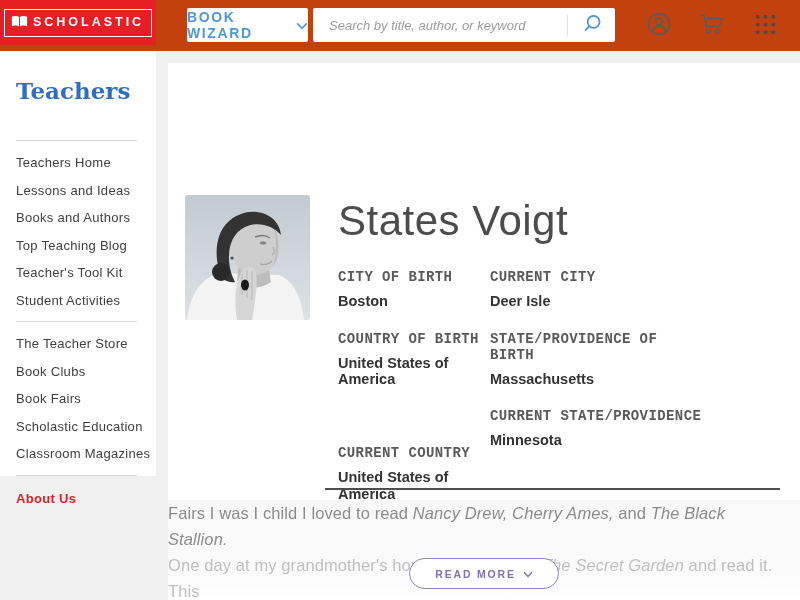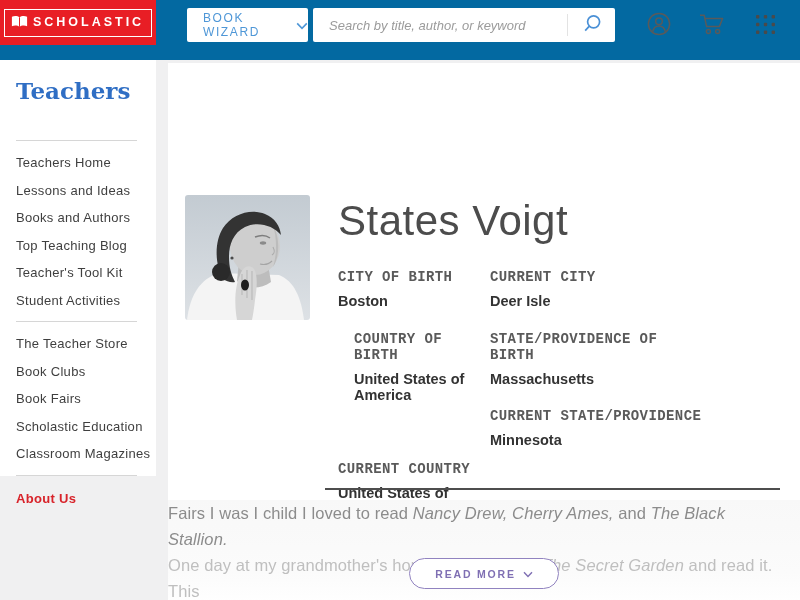--- a/index.html
+++ b/index.html
@@ -1,25 +1,25 @@
 <!DOCTYPE html>
 <html><head>
 <meta charset="utf-8">
 <style>
   * { margin:0; padding:0; box-sizing:border-box; }
   html,body { width:800px; height:600px; overflow:hidden; }
   body { background:#f0f0f1; font-family:"Liberation Sans", sans-serif; position:relative; }
 
   
-  .header { position:absolute; top:0; left:0; width:800px; height:60px; background:#0369a1; z-index:5; }
+  .header { position:absolute; top:0; left:0; width:800px; height:51px; background:#c2410c; z-index:5; }
   .logo { position:absolute; top:0; left:0; width:156px; height:45px; background:#e81e25; display:flex; align-items:center; justify-content:center; cursor:pointer; }
   .logo-box { display:flex; align-items:center; gap:5px; border:1px solid #ffffff; padding:4px 7px 4px 6px; }
   .logo-text { color:#fff; font-size:12.5px; font-weight:bold; letter-spacing:3px; line-height:1; }
   .wizard-box { position:absolute; top:8px; left:187px; width:121px; height:34px; background:#fff; border-radius:2px; display:flex; align-items:center; justify-content:center; gap:7px; cursor:pointer; }
-  .wizard-label { color:#4f97d7; font-size:12px; font-weight:normal; letter-spacing:1.6px;padding-left:16px; }
+  .wizard-label { color:#4f97d7; font-size:14px; font-weight:bold; letter-spacing:1.6px; }
   .search-box { position:absolute; top:8px; left:313px; width:302px; height:34px; background:#fff; border-radius:2px; display:flex; align-items:center; }
   .search-input { flex:1; border:none; outline:none; height:100%; padding:0 10px 0 16px; font-family:"Liberation Sans", sans-serif; font-size:13px; color:#555; background:transparent; font-style:italic; }
   .search-input::placeholder { color:#9b9b9b; font-style:italic; }
   .search-divider { width:1px; height:22px; background:#e3e3e3; }
   .search-btn { width:47px; height:100%; display:flex; align-items:center; justify-content:center; background:none; border:none; cursor:pointer; }
   .hdr-icon-btn { position:absolute; top:12px; width:28px; height:27px; display:flex; align-items:center; justify-content:center; background:none; border:none; cursor:pointer; }
   .icon-account { left:645px; } .icon-cart { left:697px; } .icon-grid { left:751px; }
 
   
   .sidebar { position:absolute; top:45px; left:0; width:156px; height:431px; background:#fff; padding:0 0 0 16px; z-index:4; }
@@ -31,21 +31,21 @@
   .about-link { display:block; margin-top:15px; font-size:13px; font-weight:bold; letter-spacing:0.3px; color:#d8232a; cursor:pointer; }
 
   
   .main { position:absolute; top:63px; left:168px; width:632px; height:537px; background:#fff; z-index:3; }
   .photo { position:absolute; top:132px; left:17px; width:125px; height:125px; border-radius:3px; overflow:hidden; }
   .info { position:absolute; top:136px; left:170px; width:450px; }
   .author-name { font-size:42px; font-weight:300; color:#4c4c4c; letter-spacing:0.5px; line-height:1.05; margin-bottom:26px; }
   .fields { display:flex; }
   .fcol1 { width:152px; } .fcol2 { width:220px; }
   .field { margin-bottom:21px; }
-  .field--tall-gap { margin-bottom:57px;margin-left:16px; }
+  .field--tall-gap { margin-bottom:57px; }
   .f-label { font-size:14px; font-weight:bold; color:#5a5a5a; letter-spacing:0.4px; margin-bottom:8px;font-family:Liberation Mono, monospace; }
   .f-value { font-size:14.5px; font-weight:bold; color:#333; line-height:1.15; max-width:132px; }
   .fcol2 .f-value { max-width:200px; }
   .section-divider { position:absolute; top:425px; left:157px; width:455px; height:2px; background:#4d4d4d; }
   .bio { position:absolute; top:437px; left:0; width:632px; padding-right:18px; background:linear-gradient(180deg,#f8f8f8 0%,#fbfbfb 70%,#ffffff 100%); }
   .bio p { font-size:16.5px; line-height:26px; letter-spacing:0.1px; }
   .bio .l1 { color:#8c8c8c; }
   .bio .l2 { color:#bfbfbf; }
   .bio .it { font-style:italic; }
   .read-more { position:absolute; top:495px; left:50%; transform:translateX(-50%); width:150px; height:31px; border:1px solid #9183c0; border-radius:16px; background:#fff; display:flex; align-items:center; justify-content:center; gap:7px; cursor:pointer; }

